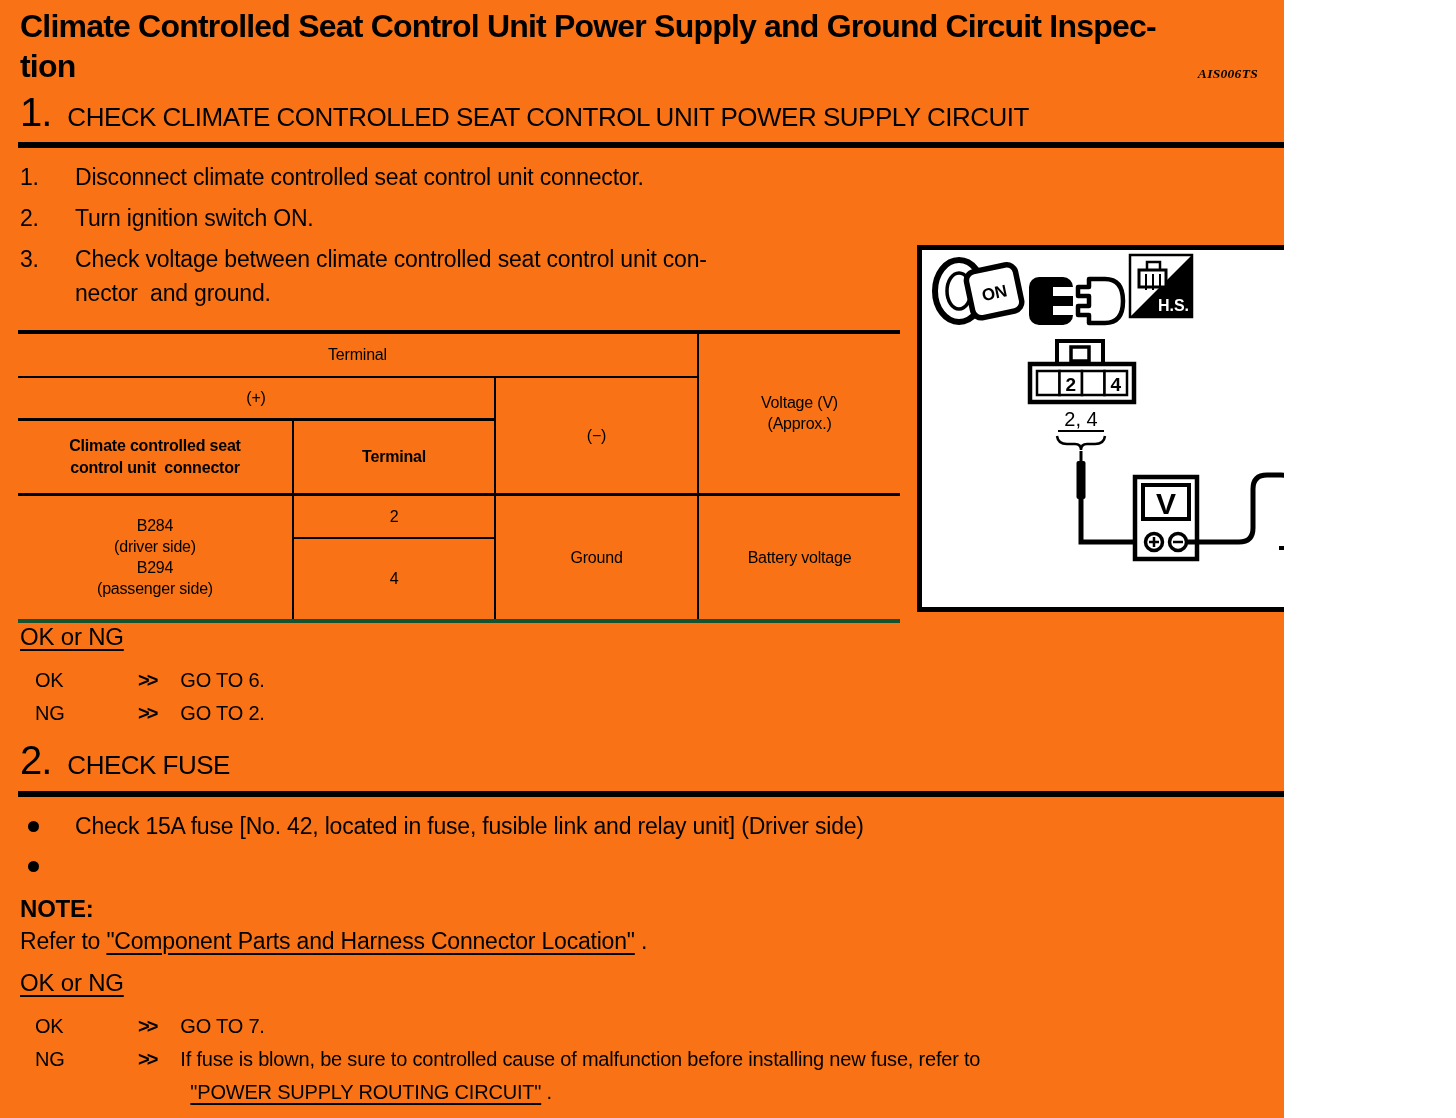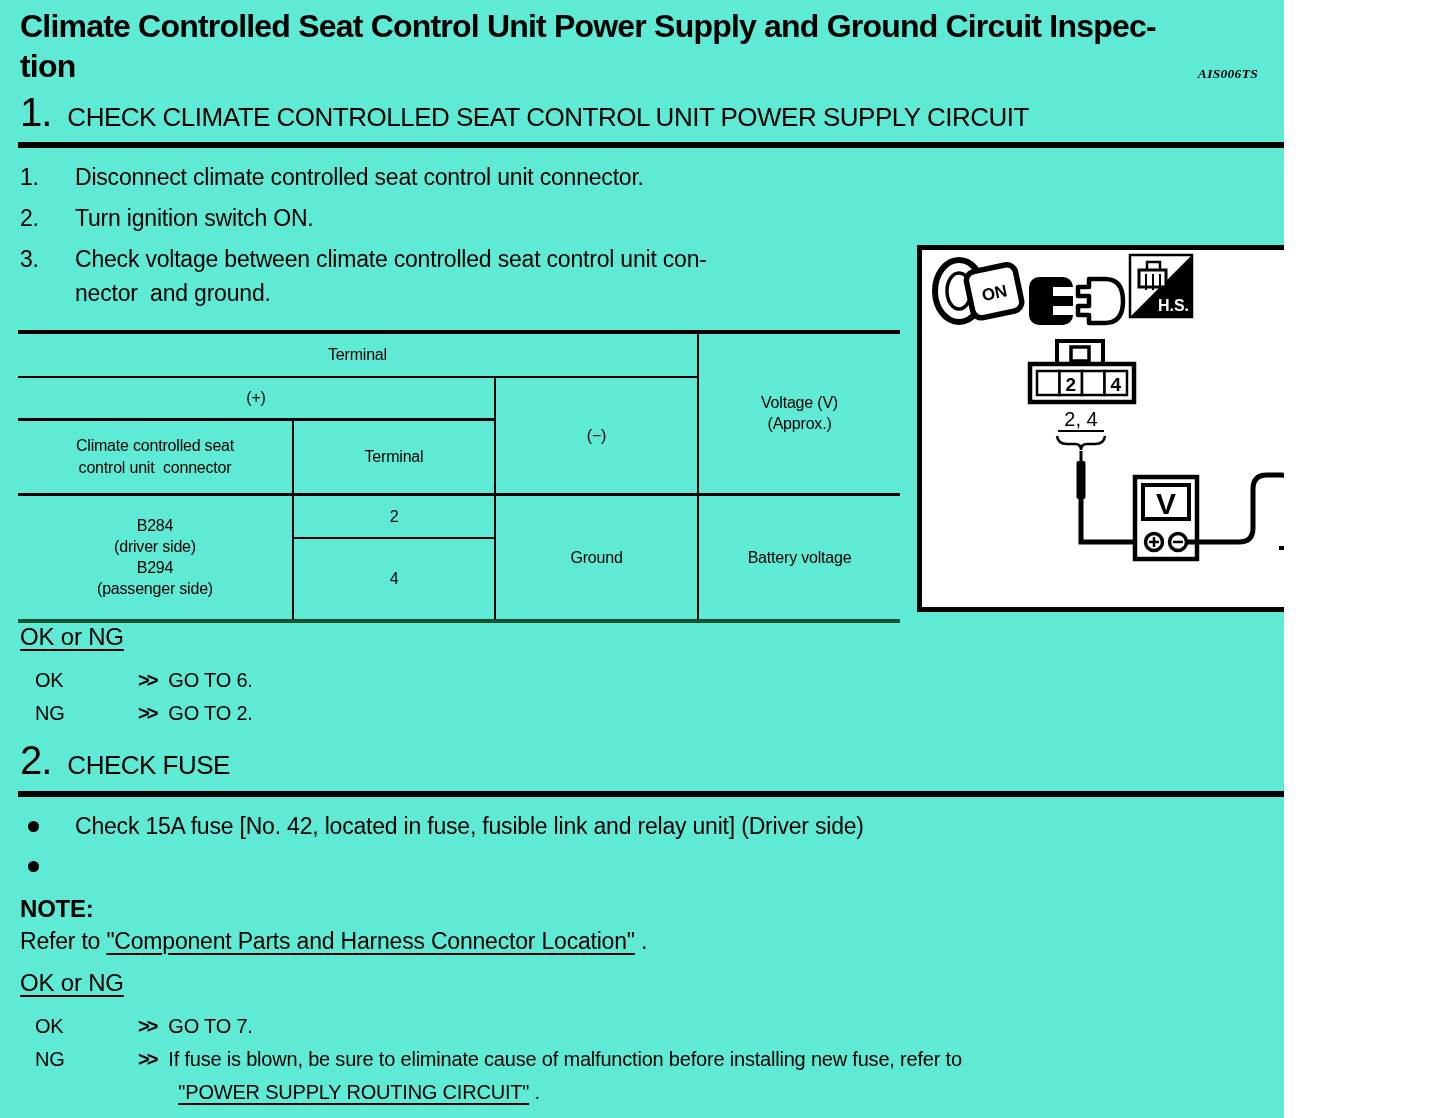--- a/index.html
+++ b/index.html
@@ -1,17 +1,17 @@
 <!DOCTYPE html>
 <html><head>
 <meta charset="utf-8">
 <style>
   html,body{margin:0;padding:0;background:#fff;color:#000;}
   body{font-family:"Liberation Sans",sans-serif;-webkit-font-smoothing:antialiased;}
-  .page{position:relative;width:1284px;height:1118px;background:#5eead4;overflow:hidden;}
+  .page{position:relative;width:1284px;height:1118px;background:#f97316;overflow:hidden;}
 
   .title{position:absolute;left:20px;top:6px;font-size:32px;font-weight:bold;line-height:40px;letter-spacing:-0.8px;white-space:nowrap;}
   .doc-code{position:absolute;right:26px;top:66px;font-family:"Liberation Serif",serif;font-style:italic;font-weight:bold;font-size:13.5px;letter-spacing:0.3px;}
 
   .step-head{position:absolute;left:20px;display:flex;align-items:baseline;}
   .step-num{font-size:40px;font-weight:400;line-height:44px;margin-right:16px;letter-spacing:-1px;}
   .step-title{font-size:26px;font-weight:normal;letter-spacing:-0.5px;}
   .hrule{position:absolute;left:18px;width:1418px;height:6px;background:#000;}
 
   .instructions{position:absolute;left:20px;top:160px;width:880px;}
@@ -19,30 +19,30 @@
   .instr-num{width:55px;flex:none;}
   .instr-text{white-space:pre-wrap;}
 
   .spec-table{position:absolute;left:18px;top:330px;border-collapse:collapse;table-layout:fixed;width:882px;
               border-top:4px solid #000;border-bottom:4px solid #14532d;font-size:16px;text-align:center;letter-spacing:-0.2px;}
   .spec-table td{vertical-align:middle;padding:2px 6px;line-height:1.32;}
   .bl{border-left:2px solid #000;}
   .b-thin{border-bottom:2px solid #000;}
   .b-thick{border-bottom:3px solid #000;}
   .ml{white-space:pre-wrap;}
-  tr.r1{height:45px;} tr.r2{height:42px;} tr.r3{height:75px;} tr.r4{height:44px;} tr.r5{height:83px;}
+  tr.r1{height:45px;} tr.r2{height:42px;} tr.r3{height:75px;font-weight:bold;} tr.r4{height:44px;} tr.r5{height:83px;}
 
   .figure{position:absolute;left:917px;top:245px;width:511px;height:367px;}
 
   .okng{position:absolute;left:20px;}
   .result-heading{display:inline-block;font-size:24px;line-height:30px;text-decoration:underline;text-underline-offset:4px;margin-bottom:12px;letter-spacing:-0.2px;}
   .r-row{display:flex;padding-left:15px;font-size:20px;line-height:33px;letter-spacing:-0.2px;}
   .r-label{width:103px;flex:none;}
   .r-arrow{flex:none;margin-right:13px;letter-spacing:-3px;font-weight:bold;}
-  .r-text{white-space:pre-wrap;width:1230px;}
+  .r-text{white-space:pre-wrap;width:1230px;margin-left:12px;}
   .r-link-line{display:block;margin-left:10px;}
 
   .bullets{position:absolute;left:20px;top:810px;width:1400px;}
   .bullet-row{display:flex;align-items:flex-start;height:40px;font-size:23px;line-height:33px;letter-spacing:-0.2px;}
   .dot{flex:none;width:11px;height:11px;border-radius:50%;background:#000;margin:11px 0 0 8px;}
   .bullet-text{margin-left:36px;}
 
   .note-block{position:absolute;left:20px;top:893px;font-size:23px;line-height:32px;letter-spacing:-0.2px;}
   .note-label{font-weight:bold;font-size:24px;}
   .doc-link{color:#000;text-decoration:underline;text-underline-offset:4px;text-decoration-thickness:2px;cursor:pointer;}
@@ -229,17 +229,17 @@
   <div class="okng" style="top:968px;">
     <span class="result-heading">OK or NG</span>
     <div class="r-row">
       <span class="r-label">OK</span>
       <span class="r-arrow">&gt;&gt;</span>
       <span class="r-text">GO TO 7.</span>
     </div>
     <div class="r-row">
       <span class="r-label">NG</span>
       <span class="r-arrow">&gt;&gt;</span>
-      <span class="r-text"><span>If fuse is blown, be sure to eliminate cause of malfunction before installing new fuse, refer to</span><span class="r-link-line"><a class="doc-link">"POWER SUPPLY ROUTING CIRCUIT"</a><span> .</span></span></span>
+      <span class="r-text"><span>If fuse is blown, be sure to controlled cause of malfunction before installing new fuse, refer to</span><span class="r-link-line"><a class="doc-link">"POWER SUPPLY ROUTING CIRCUIT"</a><span> .</span></span></span>
     </div>
   </div>
 
 </div>
 
 </body></html>

